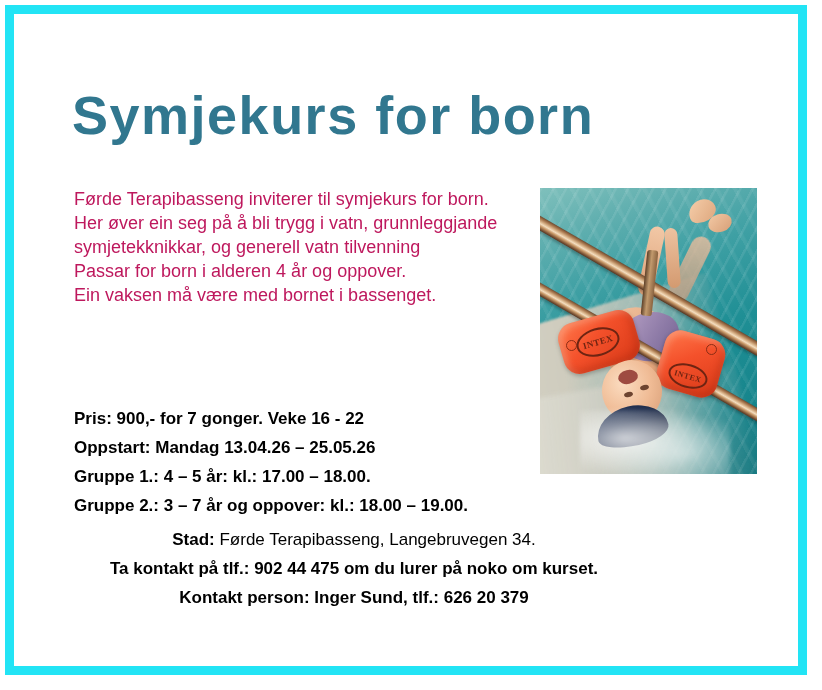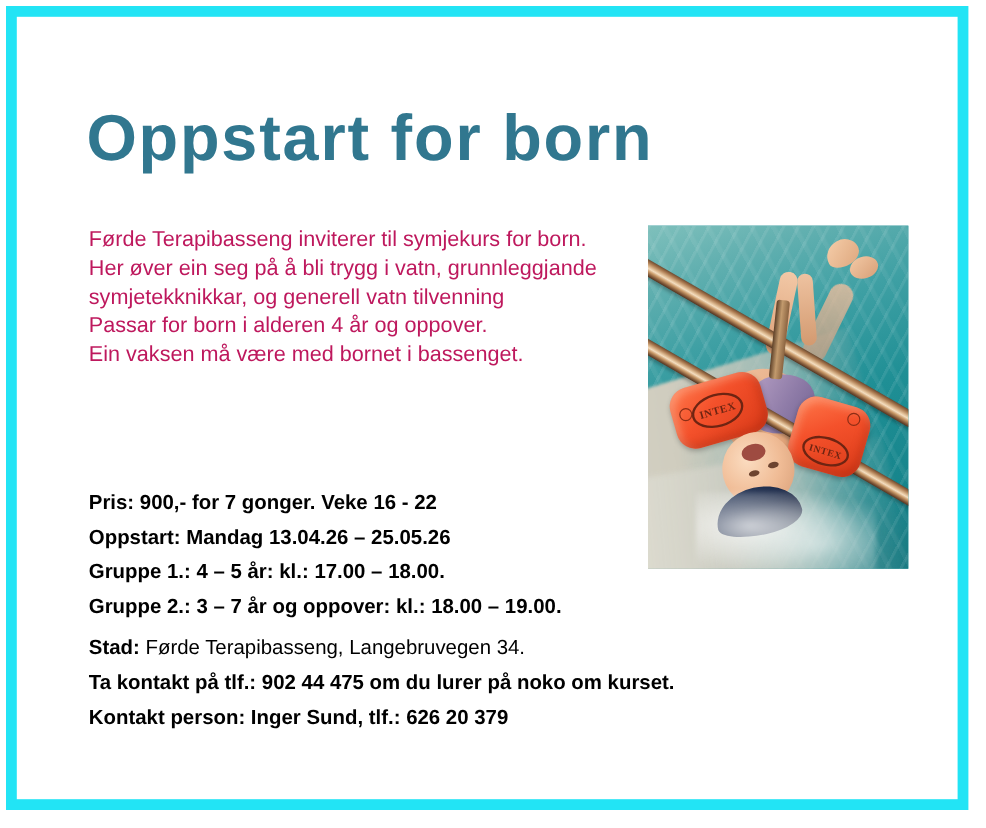--- a/index.html
+++ b/index.html
@@ -65,21 +65,21 @@
   
   .contact {
     position: absolute;
     left: 74px;
     top: 525px;
     width: 560px;
     font-size: 17px;
     line-height: 29px;
     color: #000000;
   }
-  .contact div { white-space: nowrap; }
+  .contact div { white-space: nowrap; text-align: center; }
   .contact .b { font-weight: bold; }
   .contact .reg { font-weight: normal; }
 
   
   .photo {
     position: absolute;
     left: 540px;
     top: 188px;
     width: 217px;
     height: 286px;
@@ -374,21 +374,21 @@
     filter: blur(2px);
   }
 </style>
 </head>
 <body>
 
 <div class="page">
 
   <div class="frame"></div>
 
-  <div class="title">Oppstart for born</div>
+  <div class="title">Symjekurs for born</div>
 
   <div class="intro">
     <div>Førde Terapibasseng inviterer til  symjekurs for born.</div>
     <div>Her øver ein seg på å bli trygg i vatn, grunnleggjande</div>
     <div>symjetekknikkar, og generell vatn tilvenning</div>
     <div>Passar for born i alderen 4 år og oppover.</div>
     <div>Ein vaksen må være med bornet i bassenget.</div>
   </div>
 
   <div class="details">

